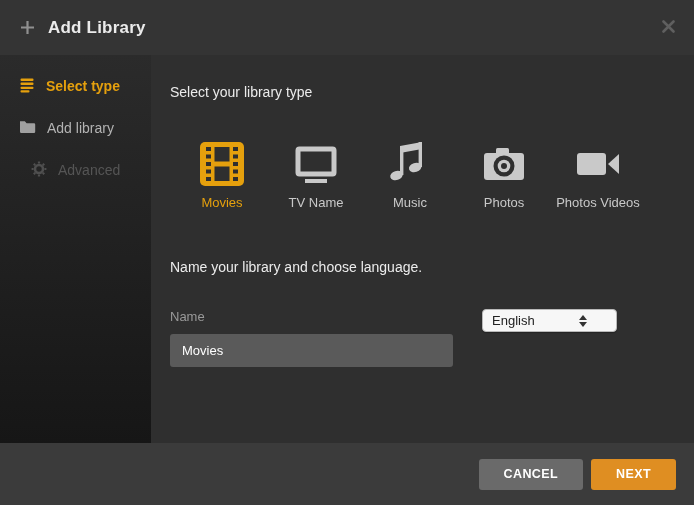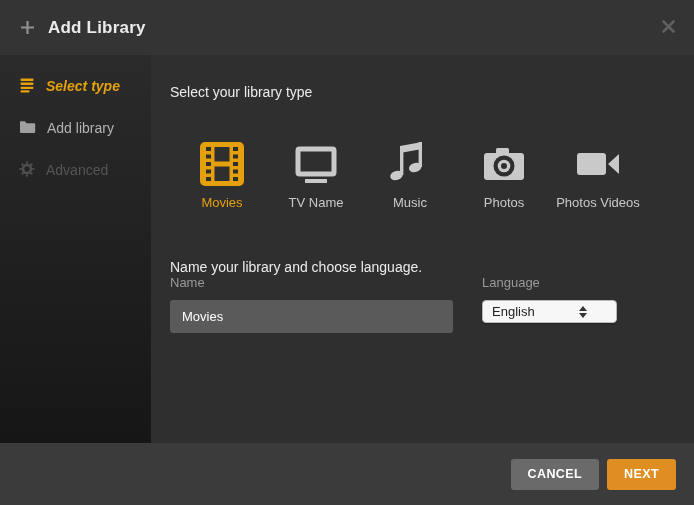--- a/index.html
+++ b/index.html
@@ -12,47 +12,47 @@
   .hdr { flex:0 0 55px; background:#343434; display:flex; align-items:center; padding:0 20px; position:relative; }
   .hdr .plus { margin-right:13px; display:flex; }
   .hdr h1 { font-size:17px; font-weight:600; color:#ebebeb; letter-spacing:.2px; }
   .close-btn { position:absolute; right:16px; top:18px; width:20px; height:20px; background:none; border:none; cursor:pointer; display:flex; align-items:center; justify-content:center; }
 
   
   .bdy { flex:1; display:flex; min-height:0; background:#2f2f2f; }
   .sidebar { flex:0 0 151px; background:linear-gradient(#2b2b2b, #161616); padding-top:10px; }
   .side-item { height:42px; display:flex; align-items:center; padding-left:19px; gap:11px; font-size:14px; cursor:pointer; }
   .side-item .lbl { white-space:nowrap; }
-  .side-item.active { color:var(--accent); font-weight:600;font-style:italic; }
+  .side-item.active { color:var(--accent); font-weight:600; }
   .side-item.normal { color:#b3b3b3; }
-  .side-item.disabled { color:#555; }
+  .side-item.disabled { color:#555;margin-left:12px; }
 
   .content { flex:1; padding:29px 20px 0 19px; }
   .sec-title { color:#ececec; font-size:14px; font-weight:400; }
 
   .types { display:flex; gap:42px; margin:40px 0 0 26px; }
   .type { width:52px; display:flex; flex-direction:column; align-items:center; cursor:pointer; }
   .type svg { display:block; }
   .type .lbl { margin-top:7px; font-size:13px; color:#c9c9c9; white-space:nowrap; }
   .type.selected .lbl { color:var(--accent); }
 
   .name-sec { margin-top:49px; }
-  .fields { display:flex; margin-top:0; }
+  .fields { display:flex; margin-top:34px; }
   .field label { display:block; color:#999; font-size:13px; margin-bottom:10px; }
   .field-name { width:283px; margin-right:29px; }
   .field-name input { width:283px; height:33px; background:#5a5a5a; border:none; border-radius:3px; color:#fff; font-size:13px; padding:0 12px; outline:none; }
   .select-wrap { position:relative; width:112px; }
   .select-wrap select { width:135px; height:23px; -webkit-appearance:none; appearance:none; background:#f7f7f7; border:1px solid #b9b9b9; border-radius:4px; font-size:13px; color:#222; padding:0 24px 0 9px; box-shadow:0 1px 1px rgba(0,0,0,.25); font-family:inherit; }
   .arrows { position:absolute; right:7px; top:50%; transform:translateY(-50%); display:flex; flex-direction:column; gap:2px; pointer-events:none; }
   .arrows .up { width:0; height:0; border-left:4px solid transparent; border-right:4px solid transparent; border-bottom:5px solid #333; }
   .arrows .dn { width:0; height:0; border-left:4px solid transparent; border-right:4px solid transparent; border-top:5px solid #333; }
 
   
   .ftr { flex:0 0 62px; background:#3b3b3b; display:flex; align-items:center; justify-content:flex-end; gap:8px; padding-right:18px; }
-  .btn { height:31px; border:none; border-radius:3px; color:#fff; font-weight:bold; font-size:12.5px; letter-spacing:.4px; padding:0 17px; cursor:pointer; font-family:inherit; }
+  .btn { height:31px; border:none; border-radius:3px; color:#fff; font-weight:bold; font-size:12.5px; letter-spacing:.4px; padding:0 25px; cursor:pointer; font-family:inherit; }
   .btn-cancel { background:var(--cancel-btn); }
   .btn-next { background:var(--next-btn); }
 </style>
 </head>
 <body>
 
 <div class="window">
 
   <div class="hdr">
     <span class="plus">
@@ -182,21 +182,20 @@
       </div>
 
       <div class="sec-title name-sec">Name your library and choose language.</div>
 
       <div class="fields">
         <div class="field field-name">
           <label>Name</label>
           <input type="text" value="Movies" style="">
         </div>
         <div class="field">
-          <label>Language</label>
           <div class="select-wrap">
             <select>
               <option>English</option>
             </select>
             <span class="arrows">
                 <i class="up"></i>
                 <i class="dn"></i>
               </span>
           </div>
         </div>

